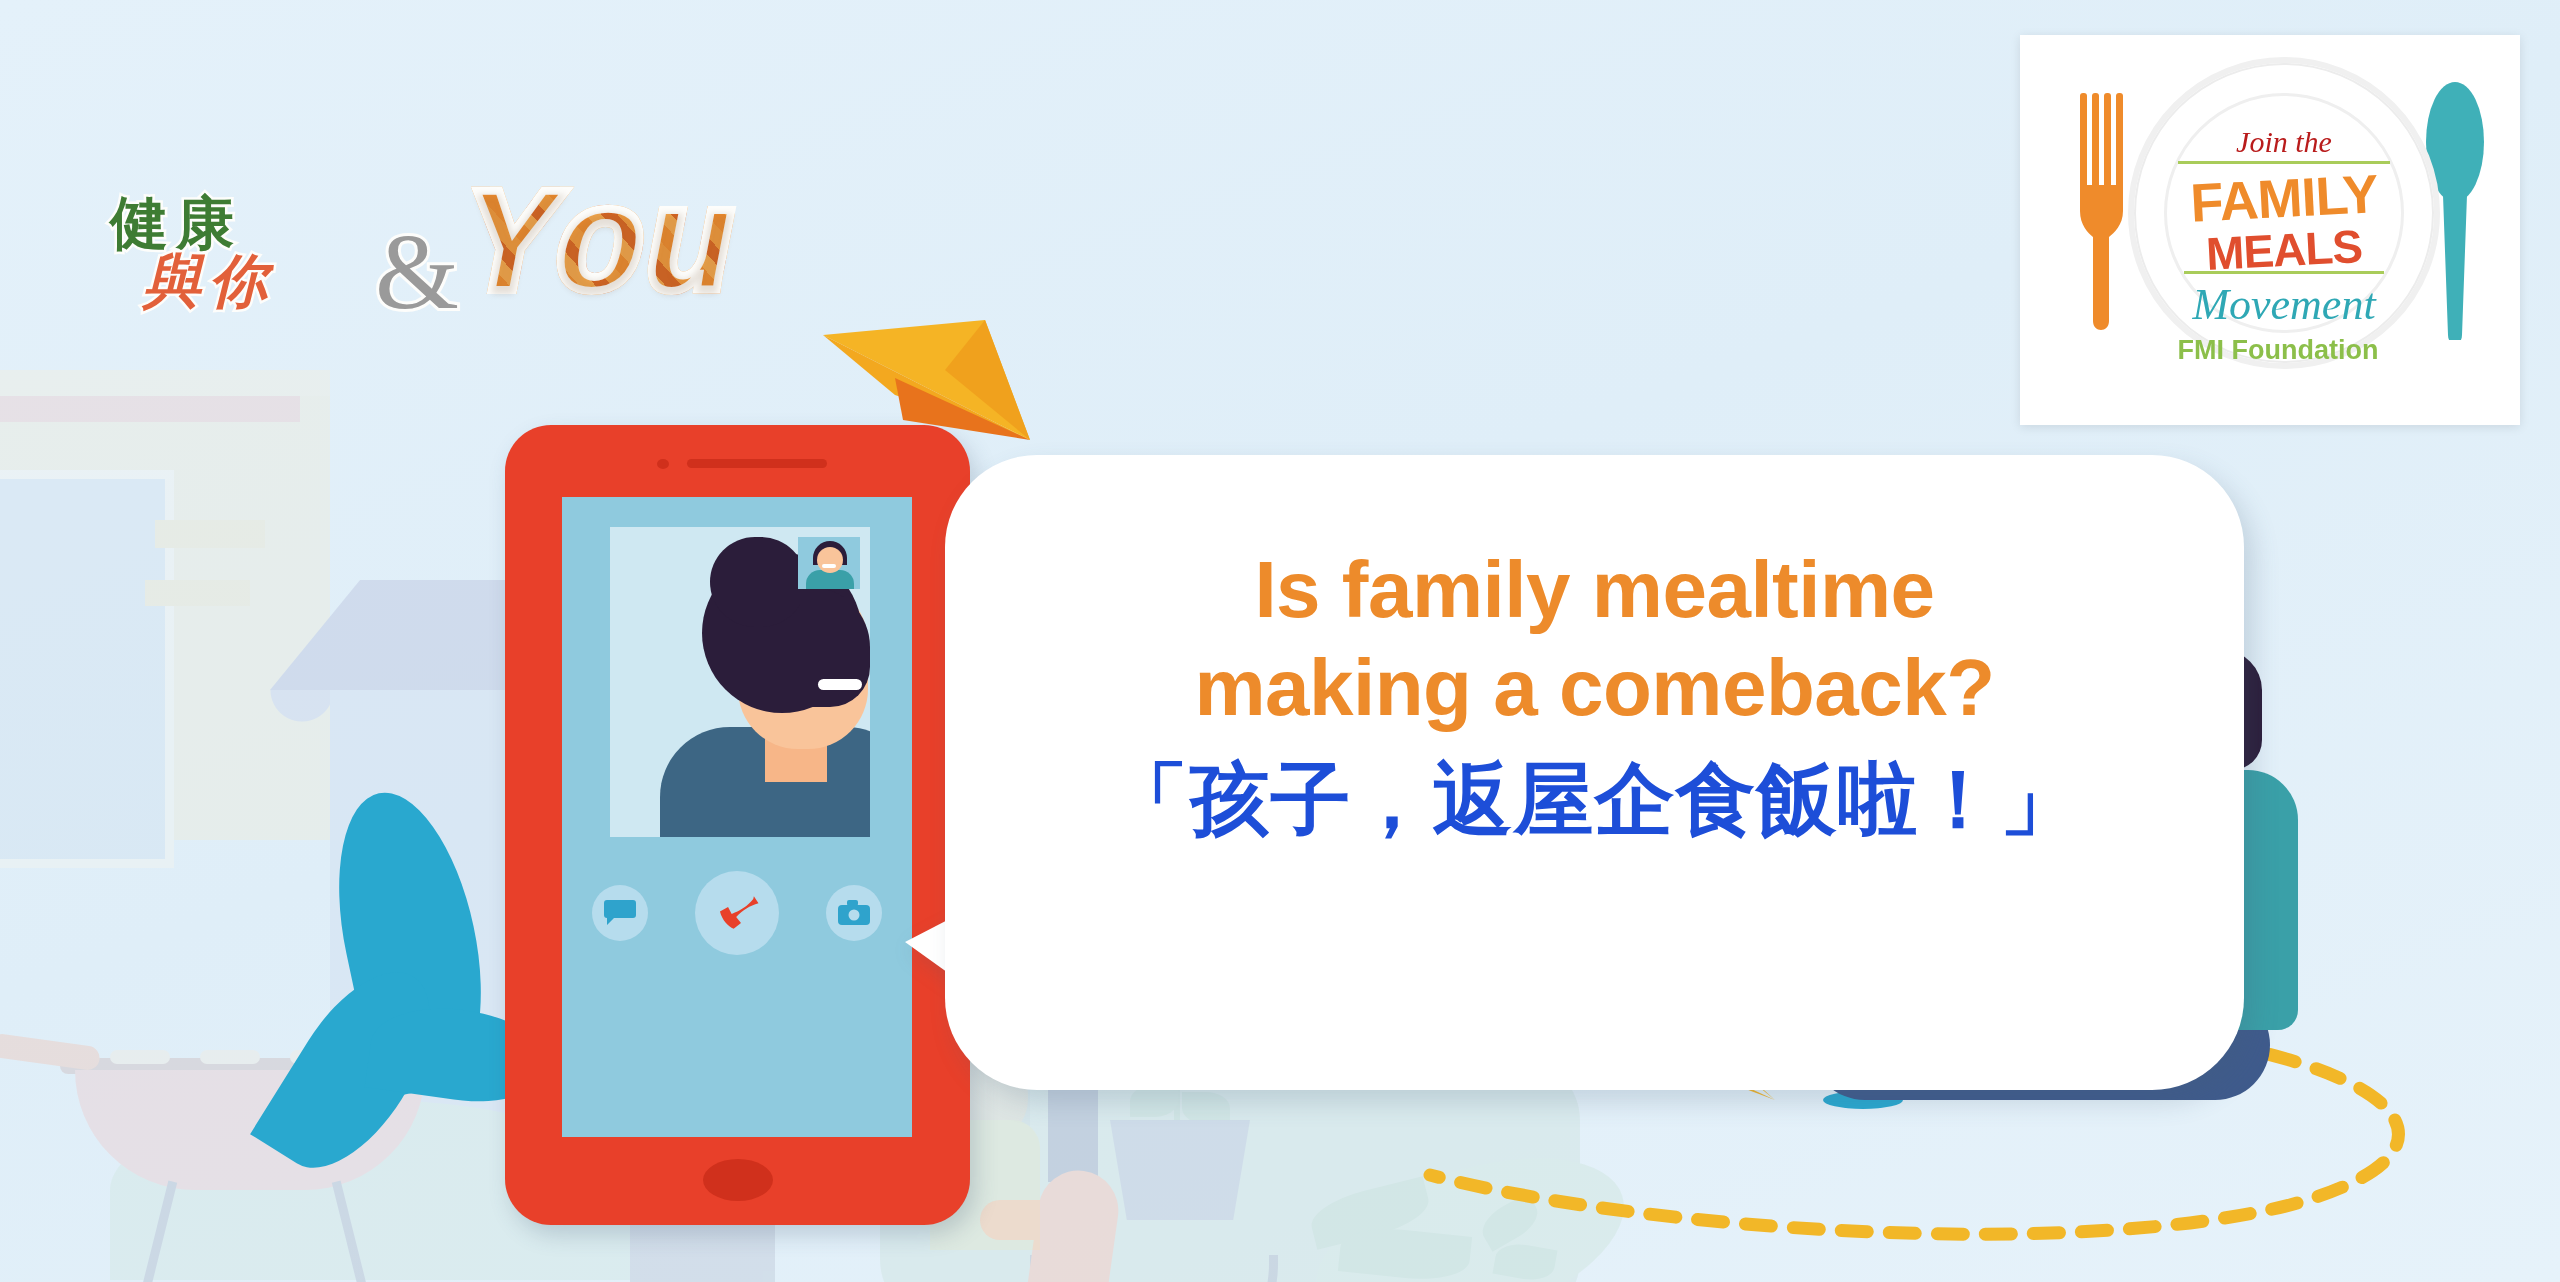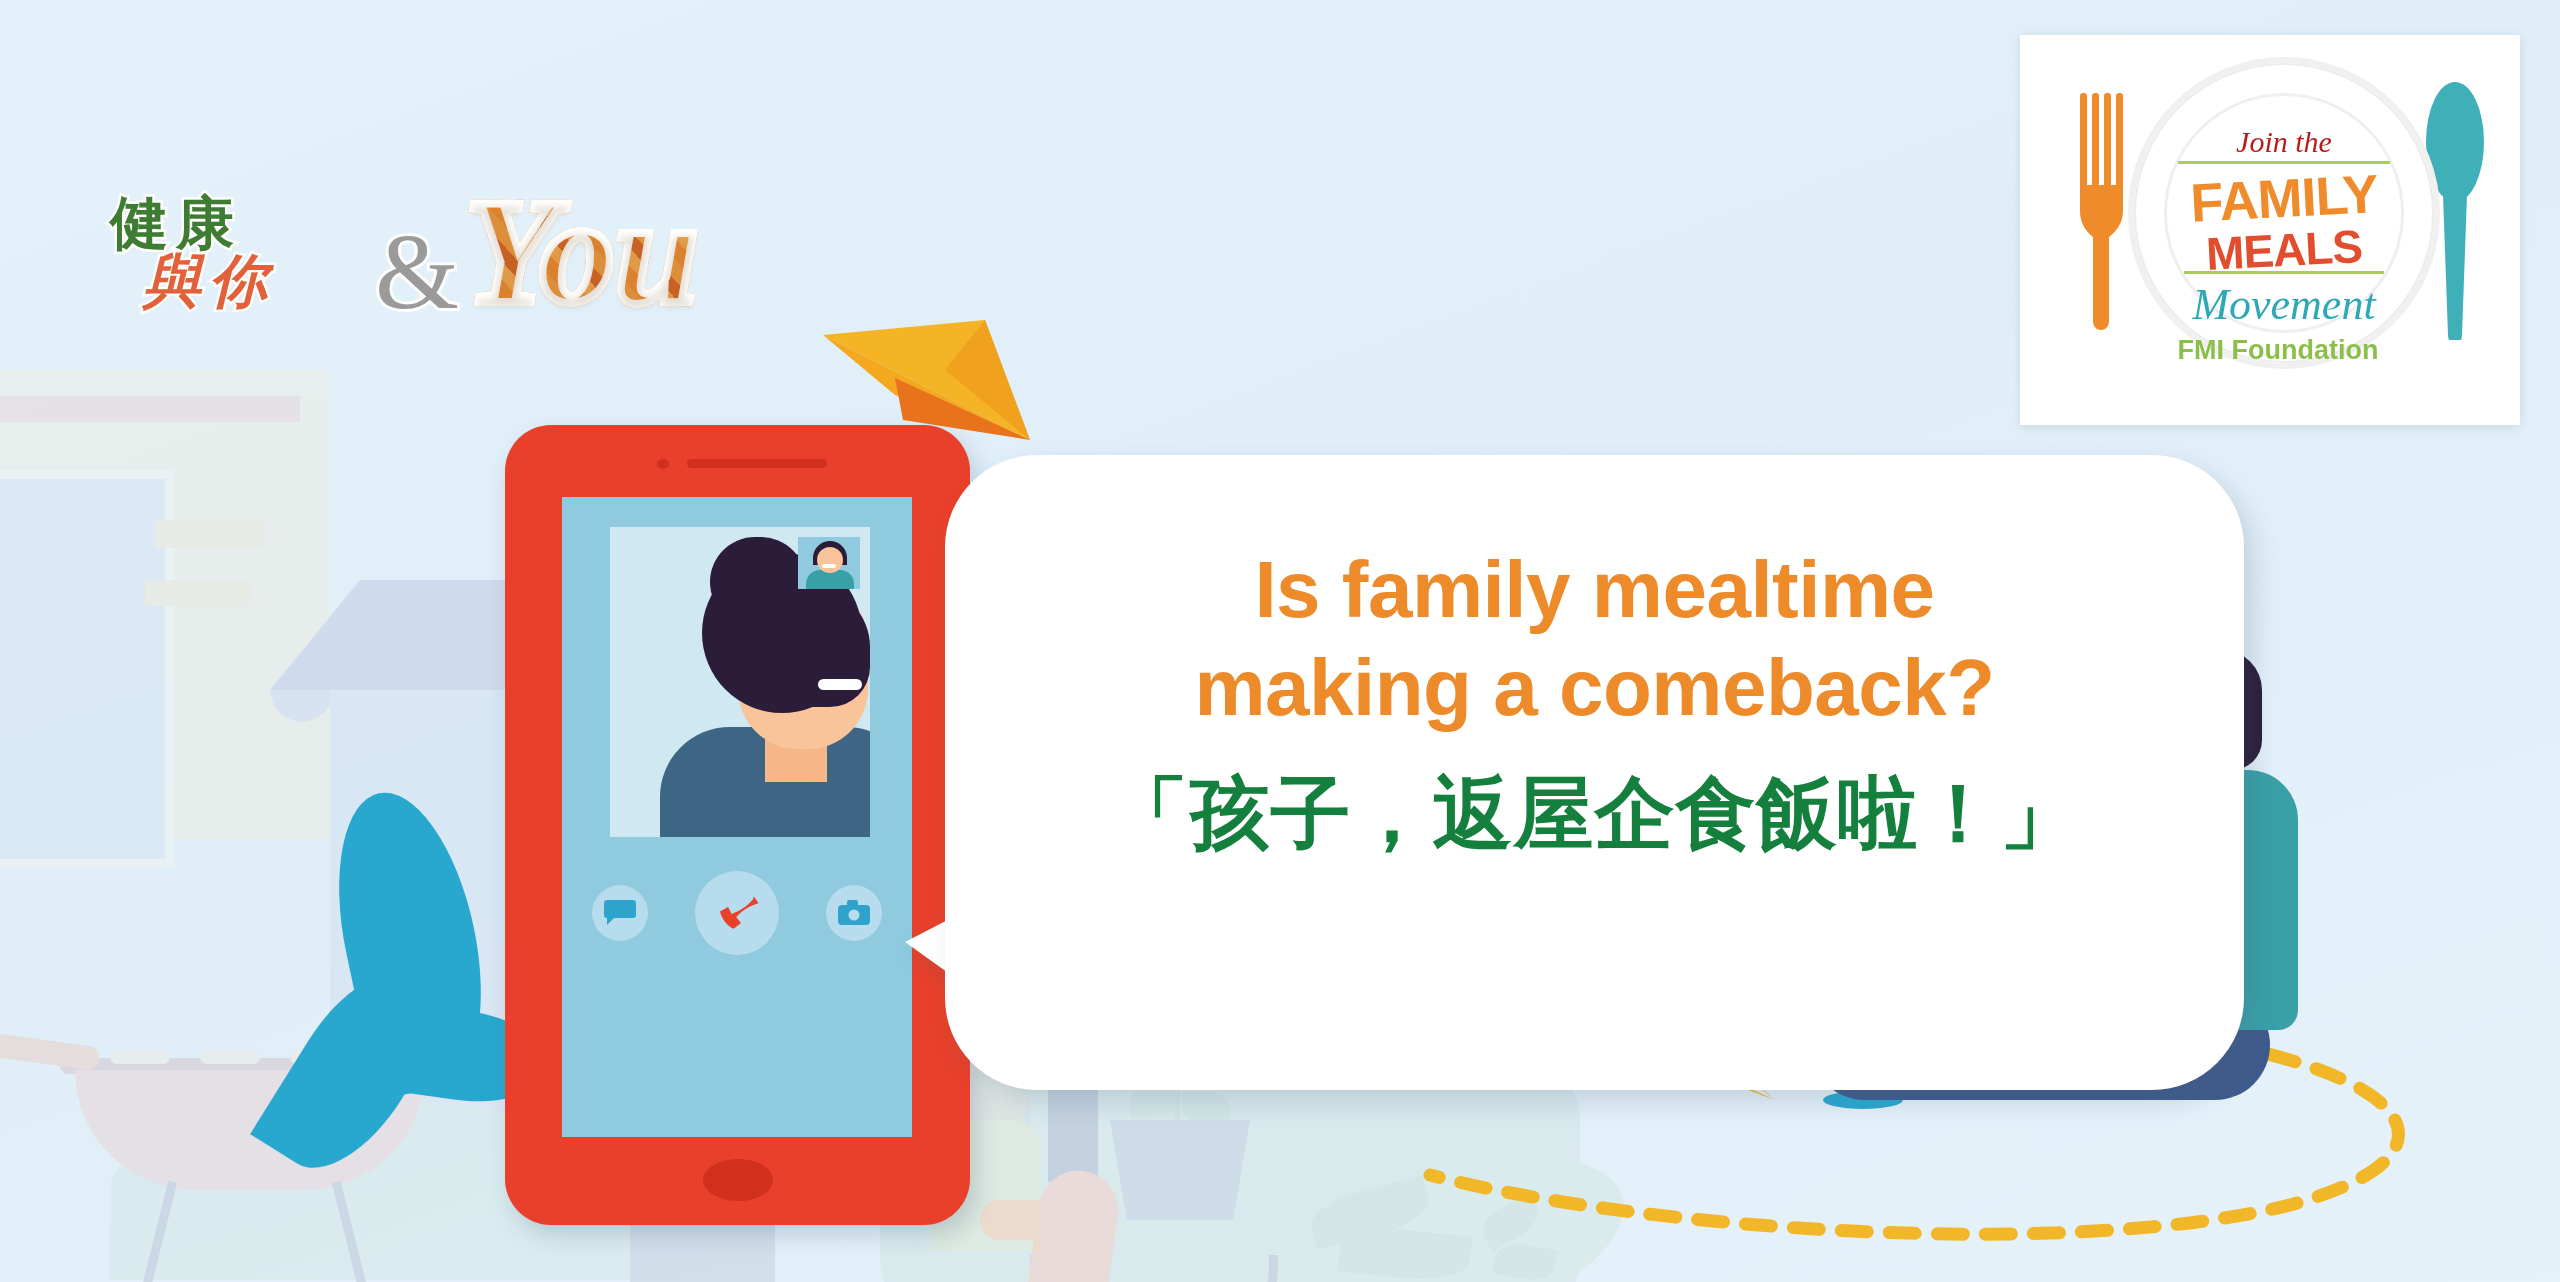--- a/index.html
+++ b/index.html
@@ -84,21 +84,21 @@
   .cbtn.big{width:84px;height:84px;top:4px;left:133px;}
 
   
   .bubble{position:absolute;left:945px;top:455px;width:1299px;height:635px;background:#fff;border-radius:92px;
           box-shadow:10px 12px 26px rgba(70,95,120,.20);}
   .bubble-tail{position:absolute;left:905px;top:880px;width:0;height:0;
           border-top:62px solid transparent;border-bottom:86px solid transparent;border-right:120px solid #fff;
           filter:drop-shadow(4px 8px 10px rgba(70,95,120,.16));}
   .bubble-txt{position:absolute;left:0;top:86px;width:100%;text-align:center;}
   .hl{color:#ed8b2b;font-size:80px;font-weight:bold;line-height:1.22;letter-spacing:-.5px;}
-  .cn{color:#15803d;font-size:80px;font-weight:bold;line-height:1.25;margin-top:28px;letter-spacing:1px;}
+  .cn{color:#1d4ed8;font-size:80px;font-weight:bold;line-height:1.25;margin-top:14px;letter-spacing:1px;}
 
   
   .man{position:absolute;left:2040px;top:630px;width:520px;height:470px;}
   .m-hair{position:absolute;left:80px;top:0;width:130px;height:92px;border-radius:66px 66px 30px 20px;background:#2b1d3a;}
   .m-hairback{position:absolute;left:160px;top:20px;width:62px;height:120px;border-radius:0 40px 30px 0;background:#2b1d3a;}
   .m-face{position:absolute;left:85px;top:40px;width:110px;height:115px;border-radius:44px 44px 52px 52px;background:#f9c49a;}
   .m-mouth{position:absolute;left:92px;top:98px;width:32px;height:9px;border-radius:5px;background:#fff;}
   .m-neck{position:absolute;left:140px;top:120px;width:60px;height:50px;background:#f1b489;}
   .m-torso{position:absolute;left:58px;top:140px;width:200px;height:260px;border-radius:60px 50px 20px 20px;background:#3aa0a8;}
   .m-arm{position:absolute;left:-45px;top:215px;width:200px;height:66px;border-radius:34px;background:#37949c;transform:rotate(16deg);}
@@ -125,21 +125,21 @@
     background:repeating-linear-gradient(42deg,#62a13a 0 12px,#87c455 12px 22px,#4e8a33 22px 34px,#9ace6a 34px 46px);
     -webkit-background-clip:text;background-clip:text;color:transparent;
     -webkit-text-stroke:7px #fdfdfb;paint-order:stroke fill;text-shadow:0 3px 5px rgba(90,120,90,.20);}
   .cn-green{position:absolute;left:55px;top:140px;font-size:58px;font-weight:bold;color:#3e7c33;letter-spacing:8px;
     -webkit-text-stroke:5px #fdfdfb;paint-order:stroke fill;}
   .cn-orange{position:absolute;left:88px;top:198px;font-size:58px;font-weight:bold;color:#e2603a;letter-spacing:8px;
     -webkit-text-stroke:5px #fdfdfb;paint-order:stroke fill;font-style:italic;}
   .amp{position:absolute;left:320px;top:165px;font-size:108px;font-weight:normal;color:#9a9a9a;font-family:"Liberation Serif",serif;
     -webkit-text-stroke:6px #fdfdfb;paint-order:stroke fill;}
   .you{position:absolute;left:410px;top:120px;font-size:150px;font-weight:bold;font-style:italic;
-    font-family:Liberation Serif, serif;
+    font-family:Liberation Mono, monospace;
     background:repeating-linear-gradient(48deg,#ef8b2b 0 14px,#f6a84a 14px 26px,#d9641f 26px 38px,#f29a3a 38px 52px);
     -webkit-background-clip:text;background-clip:text;color:transparent;
     -webkit-text-stroke:8px #fdfdfb;paint-order:stroke fill;text-shadow:0 4px 6px rgba(120,90,60,.18);}
 
   
   .fmi{position:absolute;left:2020px;top:35px;width:500px;height:390px;background:#fff;box-shadow:0 2px 10px rgba(0,0,0,.10);}
   .fmi-plate{position:absolute;left:108px;top:22px;width:300px;height:300px;border-radius:50%;background:#fff;
      border:6px solid #f0f0f0;box-shadow:0 0 0 2px #ececec inset;}
   .fmi-plate-in{position:absolute;left:30px;top:30px;width:234px;height:234px;border-radius:50%;border:3px solid #efefef;}
   .fmi-join{position:absolute;left:0;top:62px;width:300px;text-align:center;color:#b91c1c;font-size:30px;

